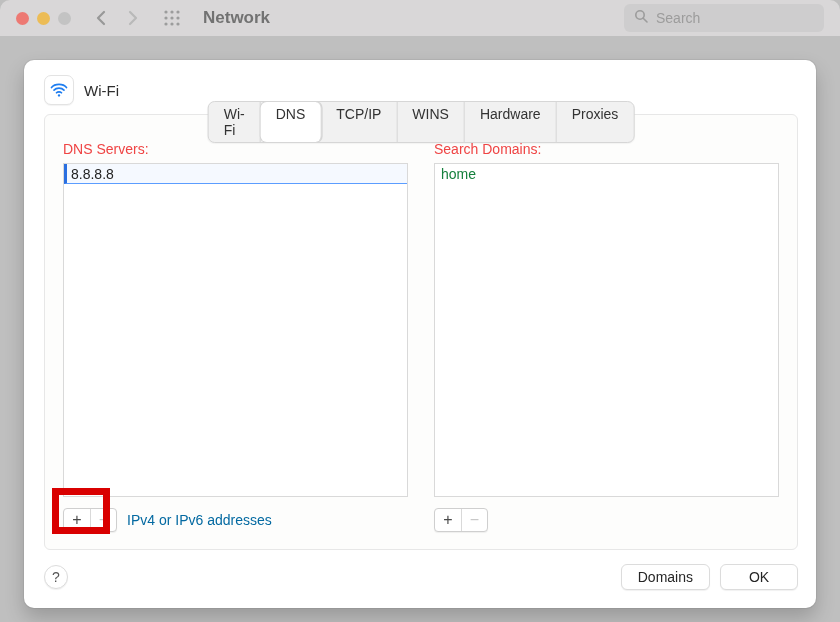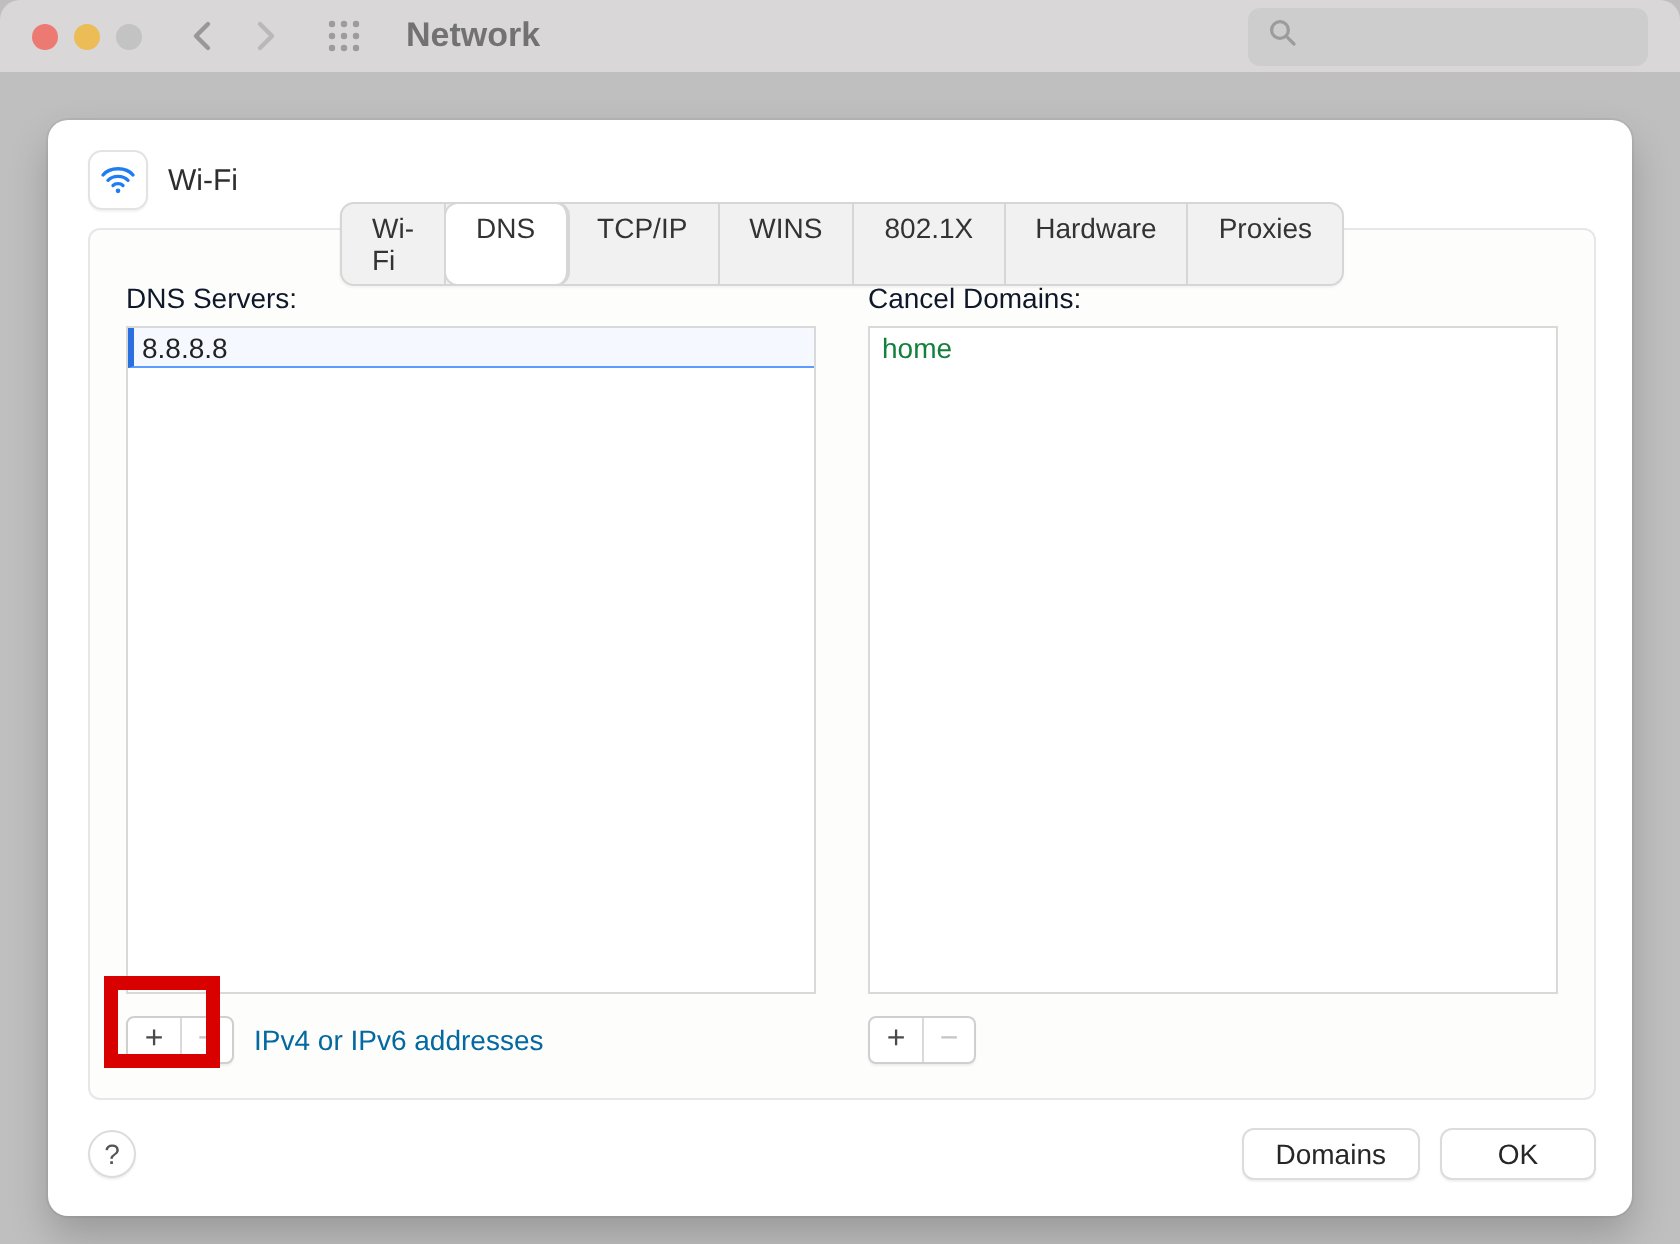--- a/index.html
+++ b/index.html
@@ -94,21 +94,21 @@
     z-index: 1;
   }
 
   .panel-inner {
     position: absolute;
     left: 18px; right: 18px; top: 26px; bottom: 14px;
     display: flex;
     gap: 26px;
   }
   .col { flex: 1; display: flex; flex-direction: column; }
-  .col-label { font-size: 14px; color: #0f172a; margin-bottom: 6px; }
+  .col-label { font-size: 14px; color: #ef4444; margin-bottom: 6px; }
   .listbox {
     flex: 1;
     border: 1px solid #d9d9d9;
     background: #fff;
     overflow: hidden;
   }
   .entry-row {
     height: 20px;
     display: flex;
     align-items: center;
@@ -213,20 +213,21 @@
   </span>
   <div class="window-title">Network</div>
   <div class="spacer"></div>
   <div class="searchbox">
     <span>
       <svg width="14" height="14" viewBox="0 0 14 14">
           <circle cx="6" cy="6" r="4.2" stroke="#8f8f8f" stroke-width="1.6" fill="none"></circle>
           <line x1="9.2" y1="9.2" x2="13" y2="13" stroke="#8f8f8f" stroke-width="1.6" stroke-linecap="round"></line>
         </svg>
     </span>
+    <input type="text" placeholder="Search" style="">
   </div>
 </div>
 
 <div class="backdrop"></div>
 
 <div class="sheet">
   <div class="sheet-header">
     <div class="wifi-badge">
       <svg viewBox="0 0 24 24">
           <g fill="none" stroke="#1e7df0" stroke-width="2" stroke-linecap="round">
@@ -239,21 +240,20 @@
     </div>
     <div class="sheet-title">Wi-Fi</div>
   </div>
 
   <div class="panel">
     <div class="tabstrip">
       <div class="tab">Wi-Fi</div>
       <div class="tab active">DNS</div>
       <div class="tab">TCP/IP</div>
       <div class="tab">WINS</div>
-      <div class="tab">802.1X</div>
       <div class="tab">Hardware</div>
       <div class="tab">Proxies</div>
     </div>
 
     <div class="panel-inner">
 
       <div class="col">
         <div class="col-label">DNS Servers:</div>
         <div class="listbox">
           <div class="entry-row editing">
@@ -264,21 +264,21 @@
           <div class="pmgroup">
             <div class="pm">+</div>
             <div class="pm disabled">−</div>
           </div>
           <div class="foot-label">IPv4 or IPv6 addresses</div>
           <div class="highlight-box" style="left:-11px; top:-17px; width:58px; height:46px;"></div>
         </div>
       </div>
 
       <div class="col">
-        <div class="col-label">Cancel Domains:</div>
+        <div class="col-label">Search Domains:</div>
         <div class="listbox">
           <div class="placeholder-row">home</div>
         </div>
         <div class="listfoot">
           <div class="pmgroup">
             <div class="pm">+</div>
             <div class="pm disabled">−</div>
           </div>
         </div>
       </div>

